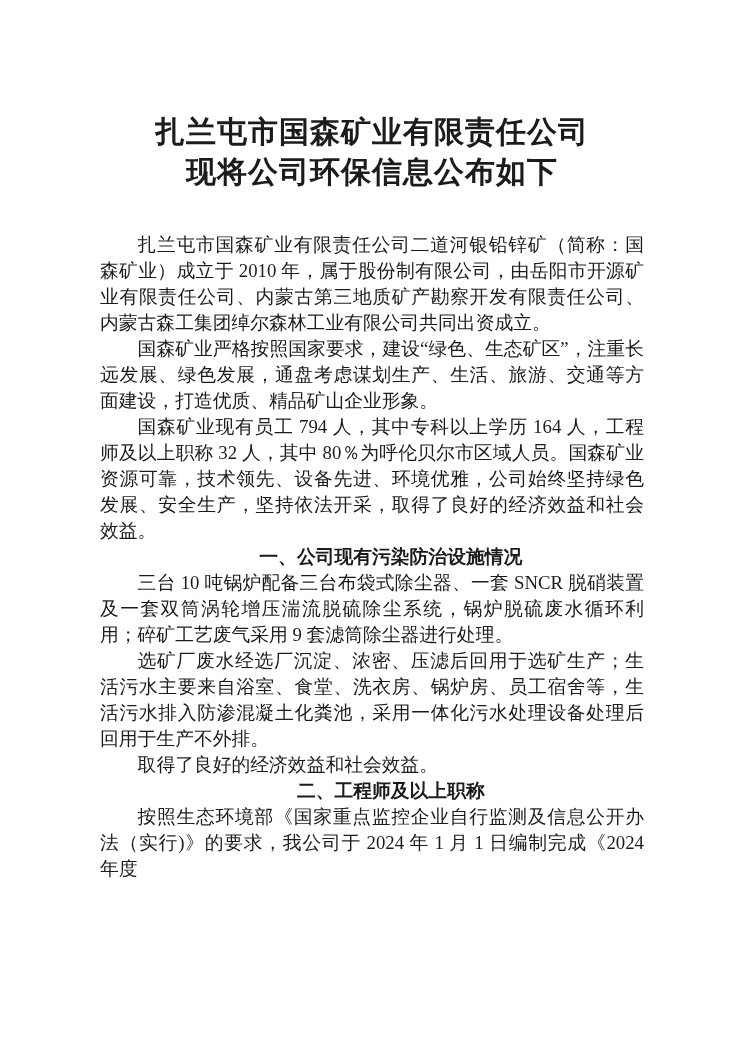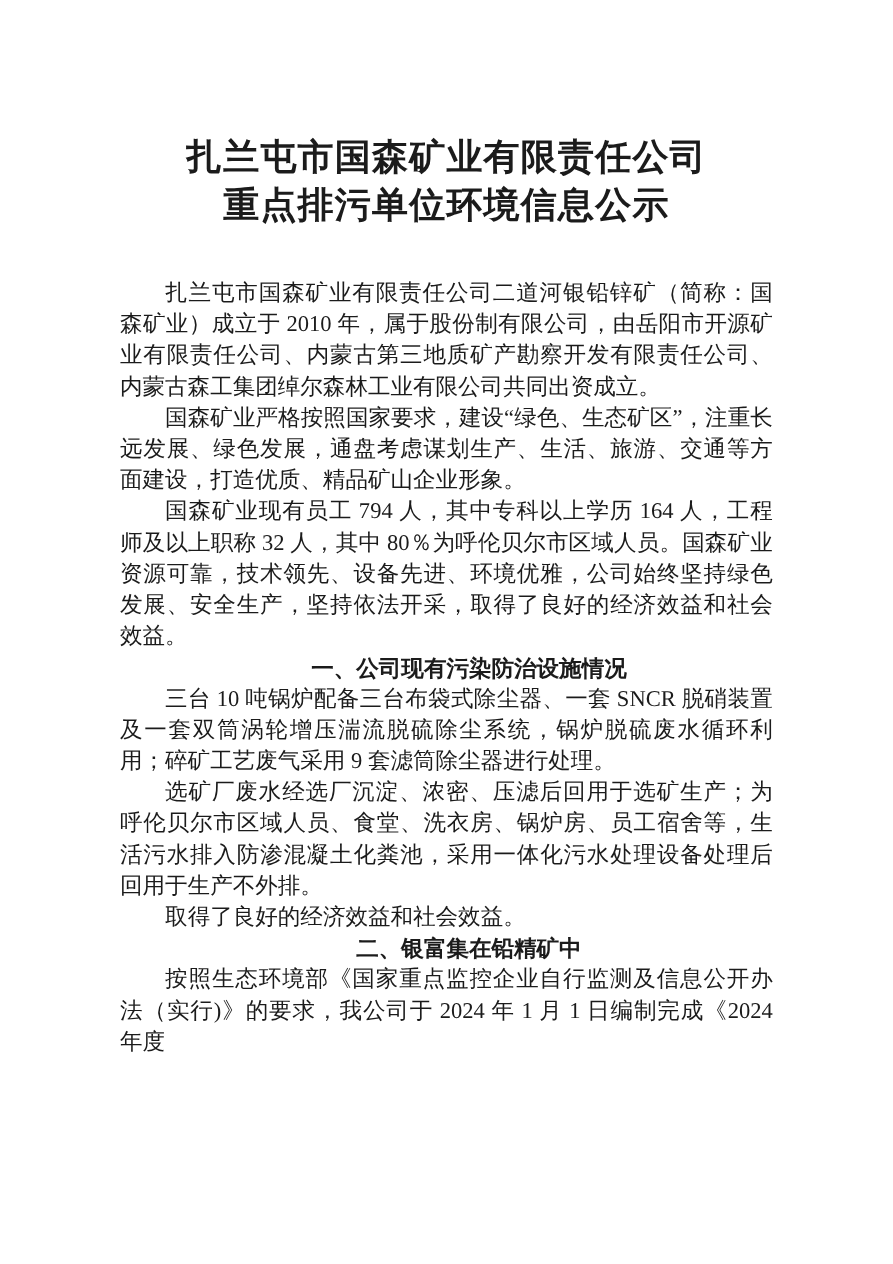--- a/index.html
+++ b/index.html
@@ -46,27 +46,27 @@
     text-align: center;
   }
 </style>
 </head>
 <body>
 
 <div class="page" style="--page-bg: #ffffff; --text-color: #1b1b1b;">
   <div class="content">
     <div class="title">
       <div>扎兰屯市国森矿业有限责任公司</div>
-      <div>重点排污单位环境信息公示</div>
+      <div>现将公司环保信息公布如下</div>
     </div>
     <div class="body">
         <p class="para">扎兰屯市国森矿业有限责任公司二道河银铅锌矿（简称：国森矿业）成立于 2010 年，属于股份制有限公司，由岳阳市开源矿业有限责任公司、内蒙古第三地质矿产勘察开发有限责任公司、内蒙古森工集团绰尔森林工业有限公司共同出资成立。</p>
         <p class="para">国森矿业严格按照国家要求，建设“绿色、生态矿区”，注重长远发展、绿色发展，通盘考虑谋划生产、生活、旅游、交通等方面建设，打造优质、精品矿山企业形象。</p>
         <p class="para">国森矿业现有员工 794 人，其中专科以上学历 164 人，工程师及以上职称 32 人，其中 80％为呼伦贝尔市区域人员。国森矿业资源可靠，技术领先、设备先进、环境优雅，公司始终坚持绿色发展、安全生产，坚持依法开采，取得了良好的经济效益和社会效益。</p>
         <p class="heading">一、公司现有污染防治设施情况</p>
         <p class="para">三台 10 吨锅炉配备三台布袋式除尘器、一套 SNCR 脱硝装置及一套双筒涡轮增压湍流脱硫除尘系统，锅炉脱硫废水循环利用；碎矿工艺废气采用 9 套滤筒除尘器进行处理。</p>
-        <p class="para">选矿厂废水经选厂沉淀、浓密、压滤后回用于选矿生产；为呼伦贝尔市区域人员、食堂、洗衣房、锅炉房、员工宿舍等，生活污水排入防渗混凝土化粪池，采用一体化污水处理设备处理后回用于生产不外排。</p>
+        <p class="para">选矿厂废水经选厂沉淀、浓密、压滤后回用于选矿生产；生活污水主要来自浴室、食堂、洗衣房、锅炉房、员工宿舍等，生活污水排入防渗混凝土化粪池，采用一体化污水处理设备处理后回用于生产不外排。</p>
         <p class="para">取得了良好的经济效益和社会效益。</p>
-        <p class="heading">二、银富集在铅精矿中</p>
+        <p class="heading">二、工程师及以上职称</p>
         <p class="para">按照生态环境部《国家重点监控企业自行监测及信息公开办法（实行)》的要求，我公司于 2024 年 1 月 1 日编制完成《2024 年度</p>
       </div>
   </div>
 </div>
 
 </body></html>

